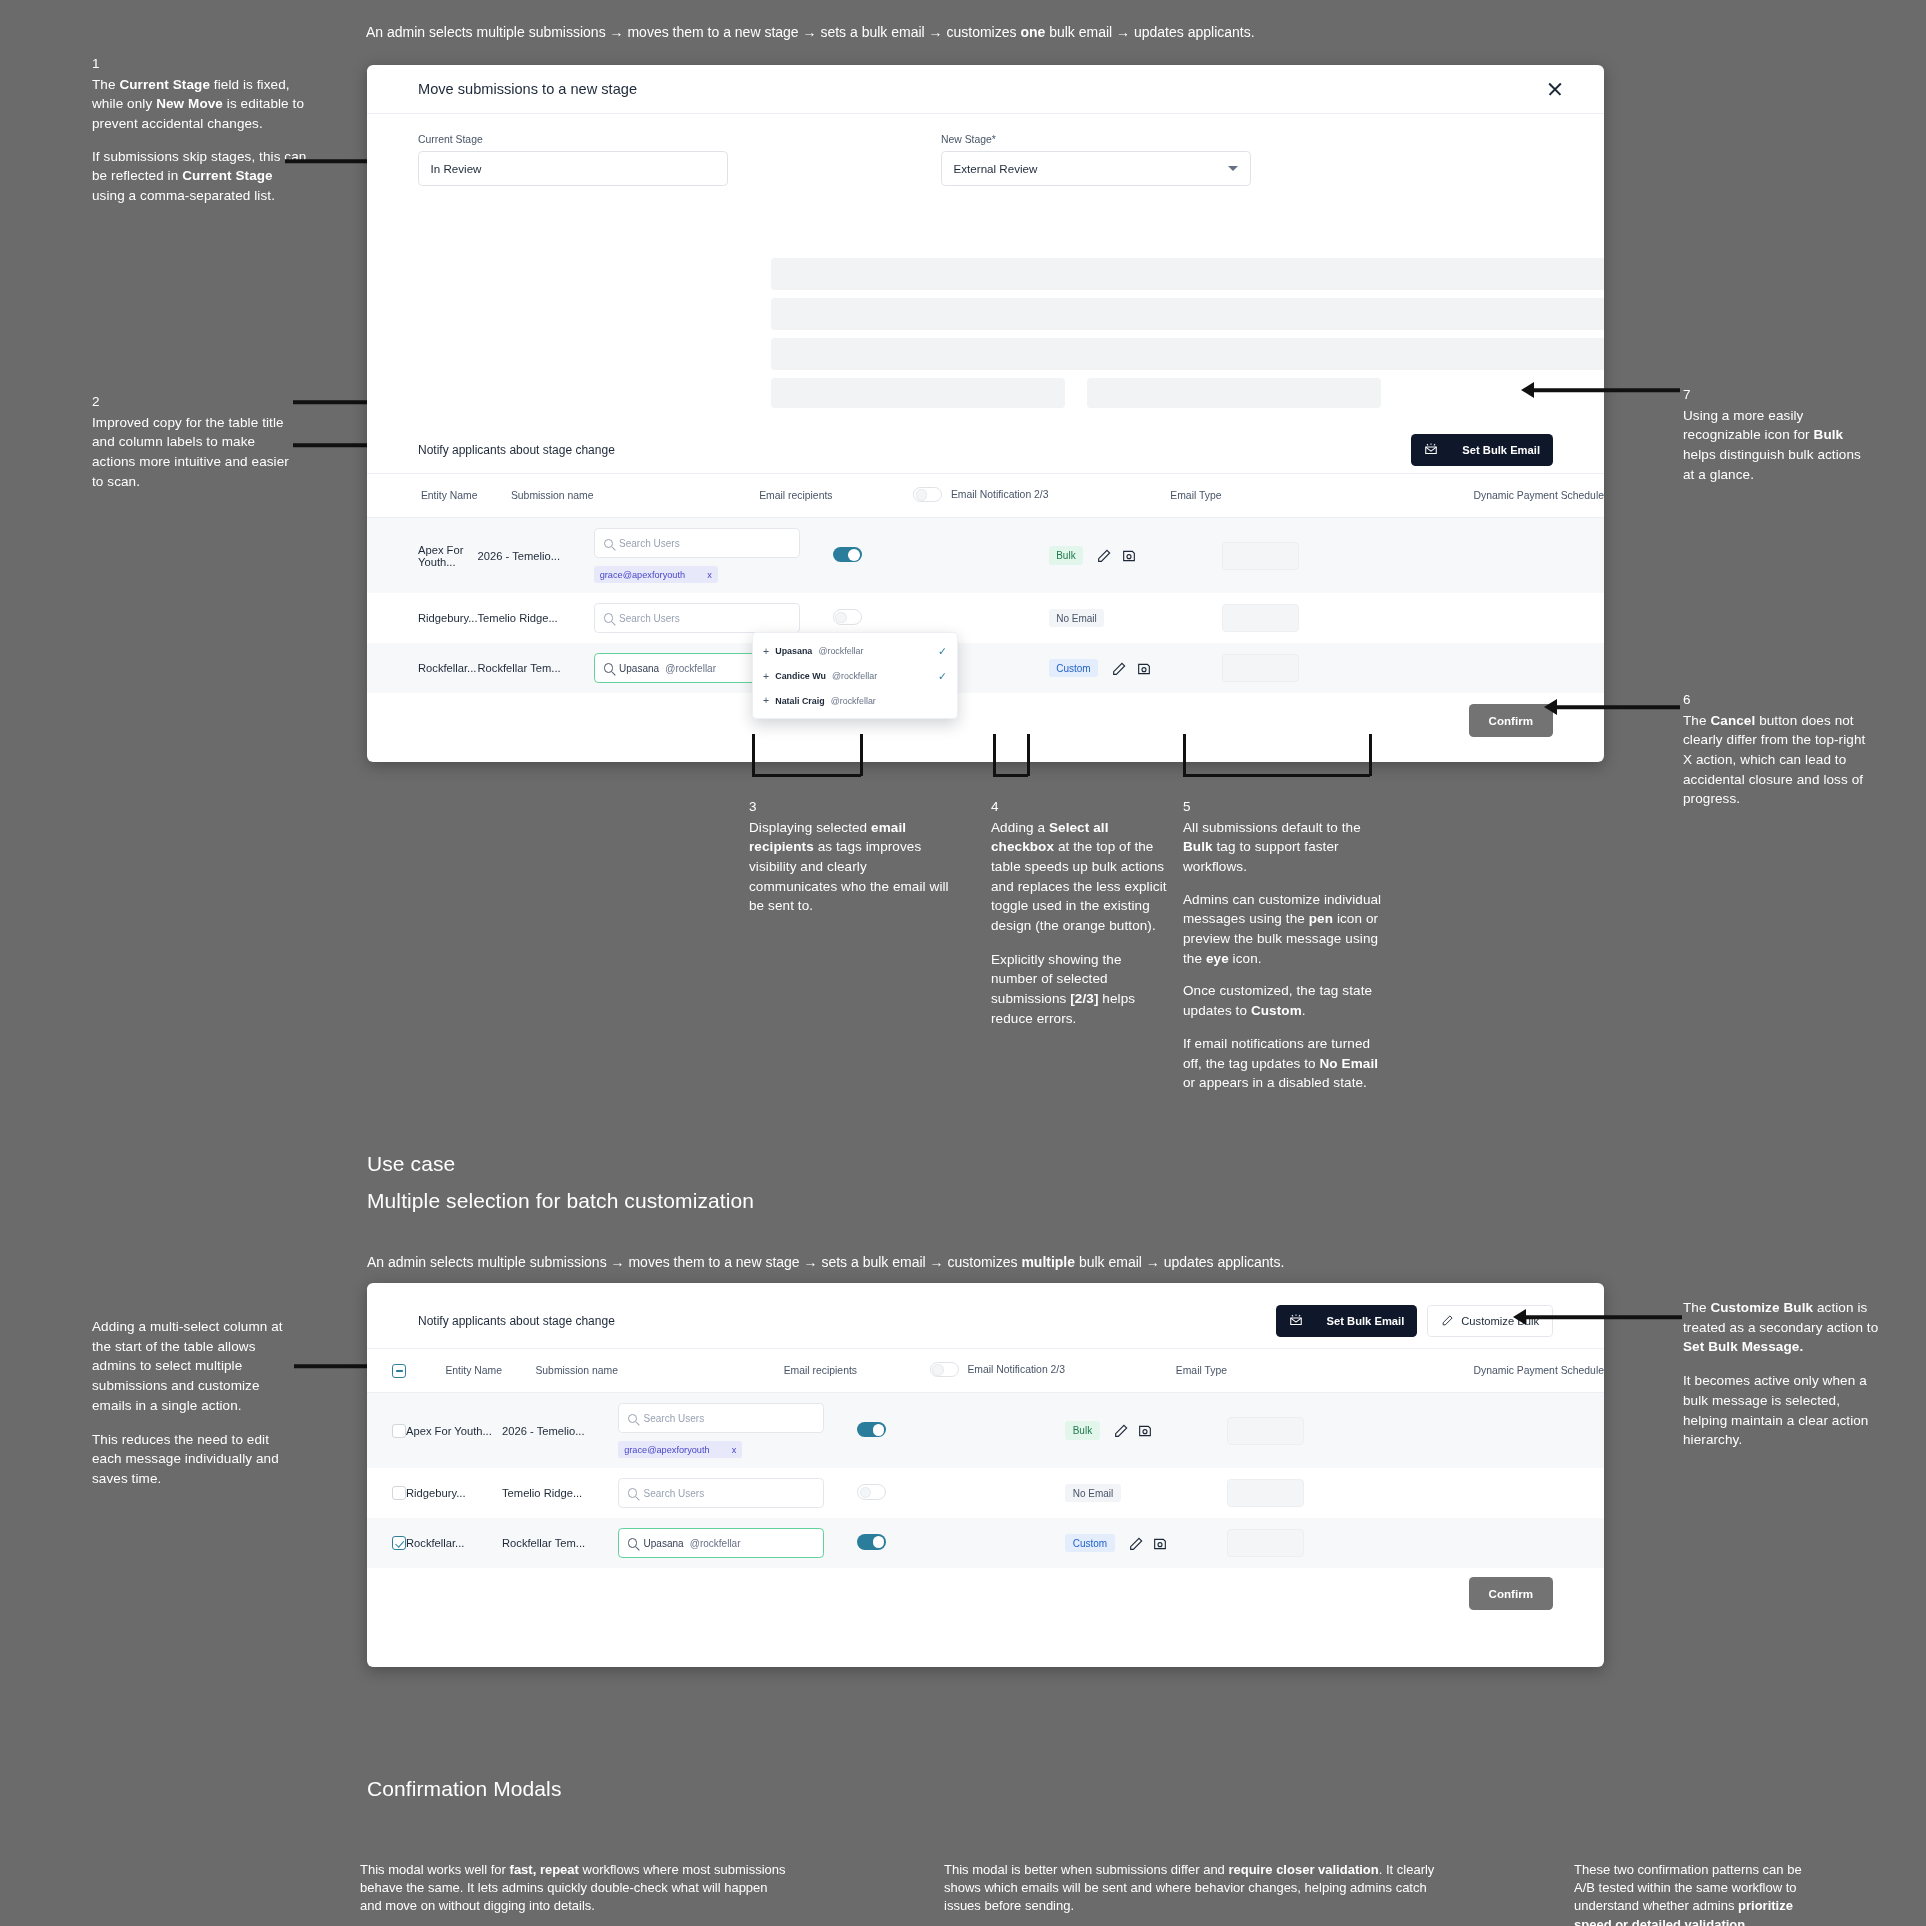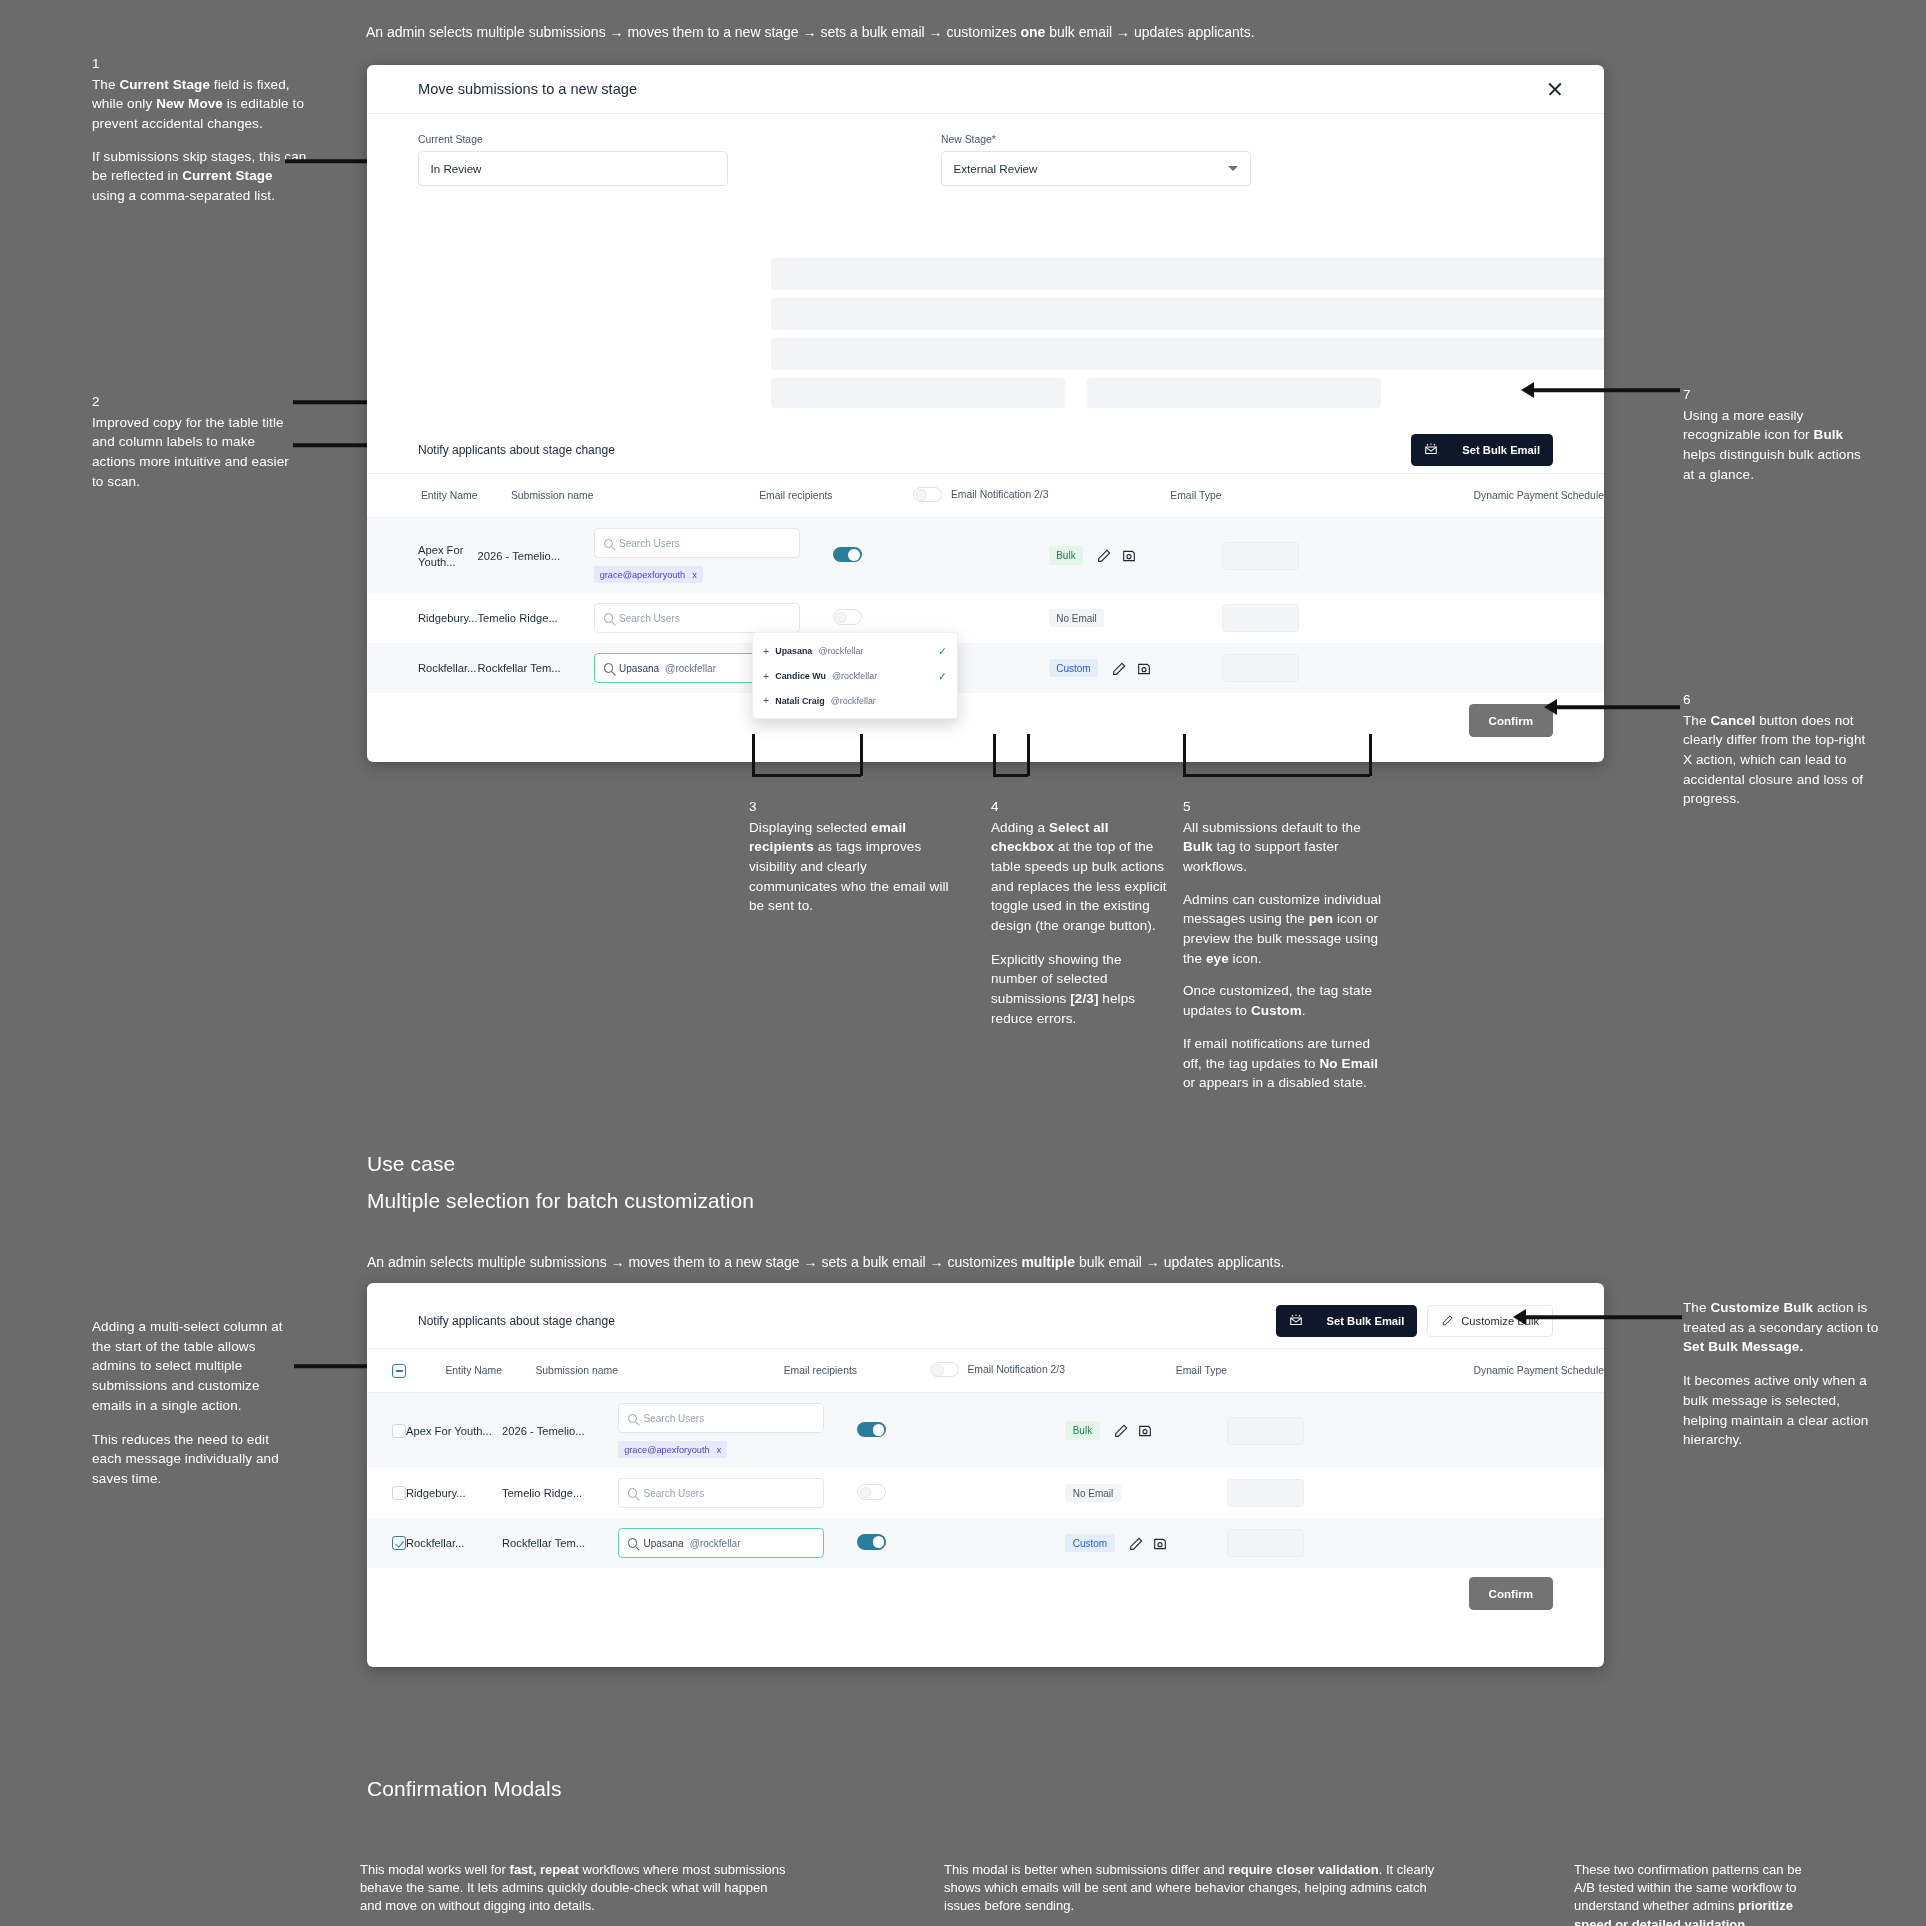--- a/index.html
+++ b/index.html
@@ -90,21 +90,21 @@
   }
   .search-box.active { border-color:#5fd39a; color:#344054; }
   .mag { width:9.2px; height:9.2px; border:1.2px solid #98a2b3; border-radius:50%; position:relative; flex:none;}
   .mag:after { content:""; position:absolute; right:-3.9px; bottom:-2.3px; width:5px; height:1.2px; background:#98a2b3; transform:rotate(45deg); }
   .search-box.active .mag { border-color:#475467; }
   .search-box.active .mag:after { background:#475467; }
   .sb-user { color:#344054; }
   .sb-handle { color:#667085; }
 
   .tag {
-    display:inline-flex; align-items:center; gap:7px; margin-top:7.7px;
+    display:inline-flex; align-items:center; gap:22px; margin-top:7.7px;
     background:#e7e9fb; color:#4a46c9; border-radius:3.1px; padding:3.5px 6.2px; font-size:9.2px;
   }
   .tag .x { font-size:9.2px; color:#4a46c9; cursor:pointer; }
 
   .toggle { width:29px; height:15.4px; border-radius:8.5px; position:relative; display:inline-block; }
   .toggle.on  { background:#2a7d9b; }
   .toggle.off { background:#ffffff; border:0.8px solid #dfe3e8; }
   .toggle .knob { position:absolute; top:1.9px; width:11.6px; height:11.6px; border-radius:50%; background:#fff; }
   .toggle.on .knob { right:1.9px; }
   .toggle.off .knob { left:1.5px; top:1.2px; background:#f4f5f6; border:0.8px solid #e6e9ed; }

